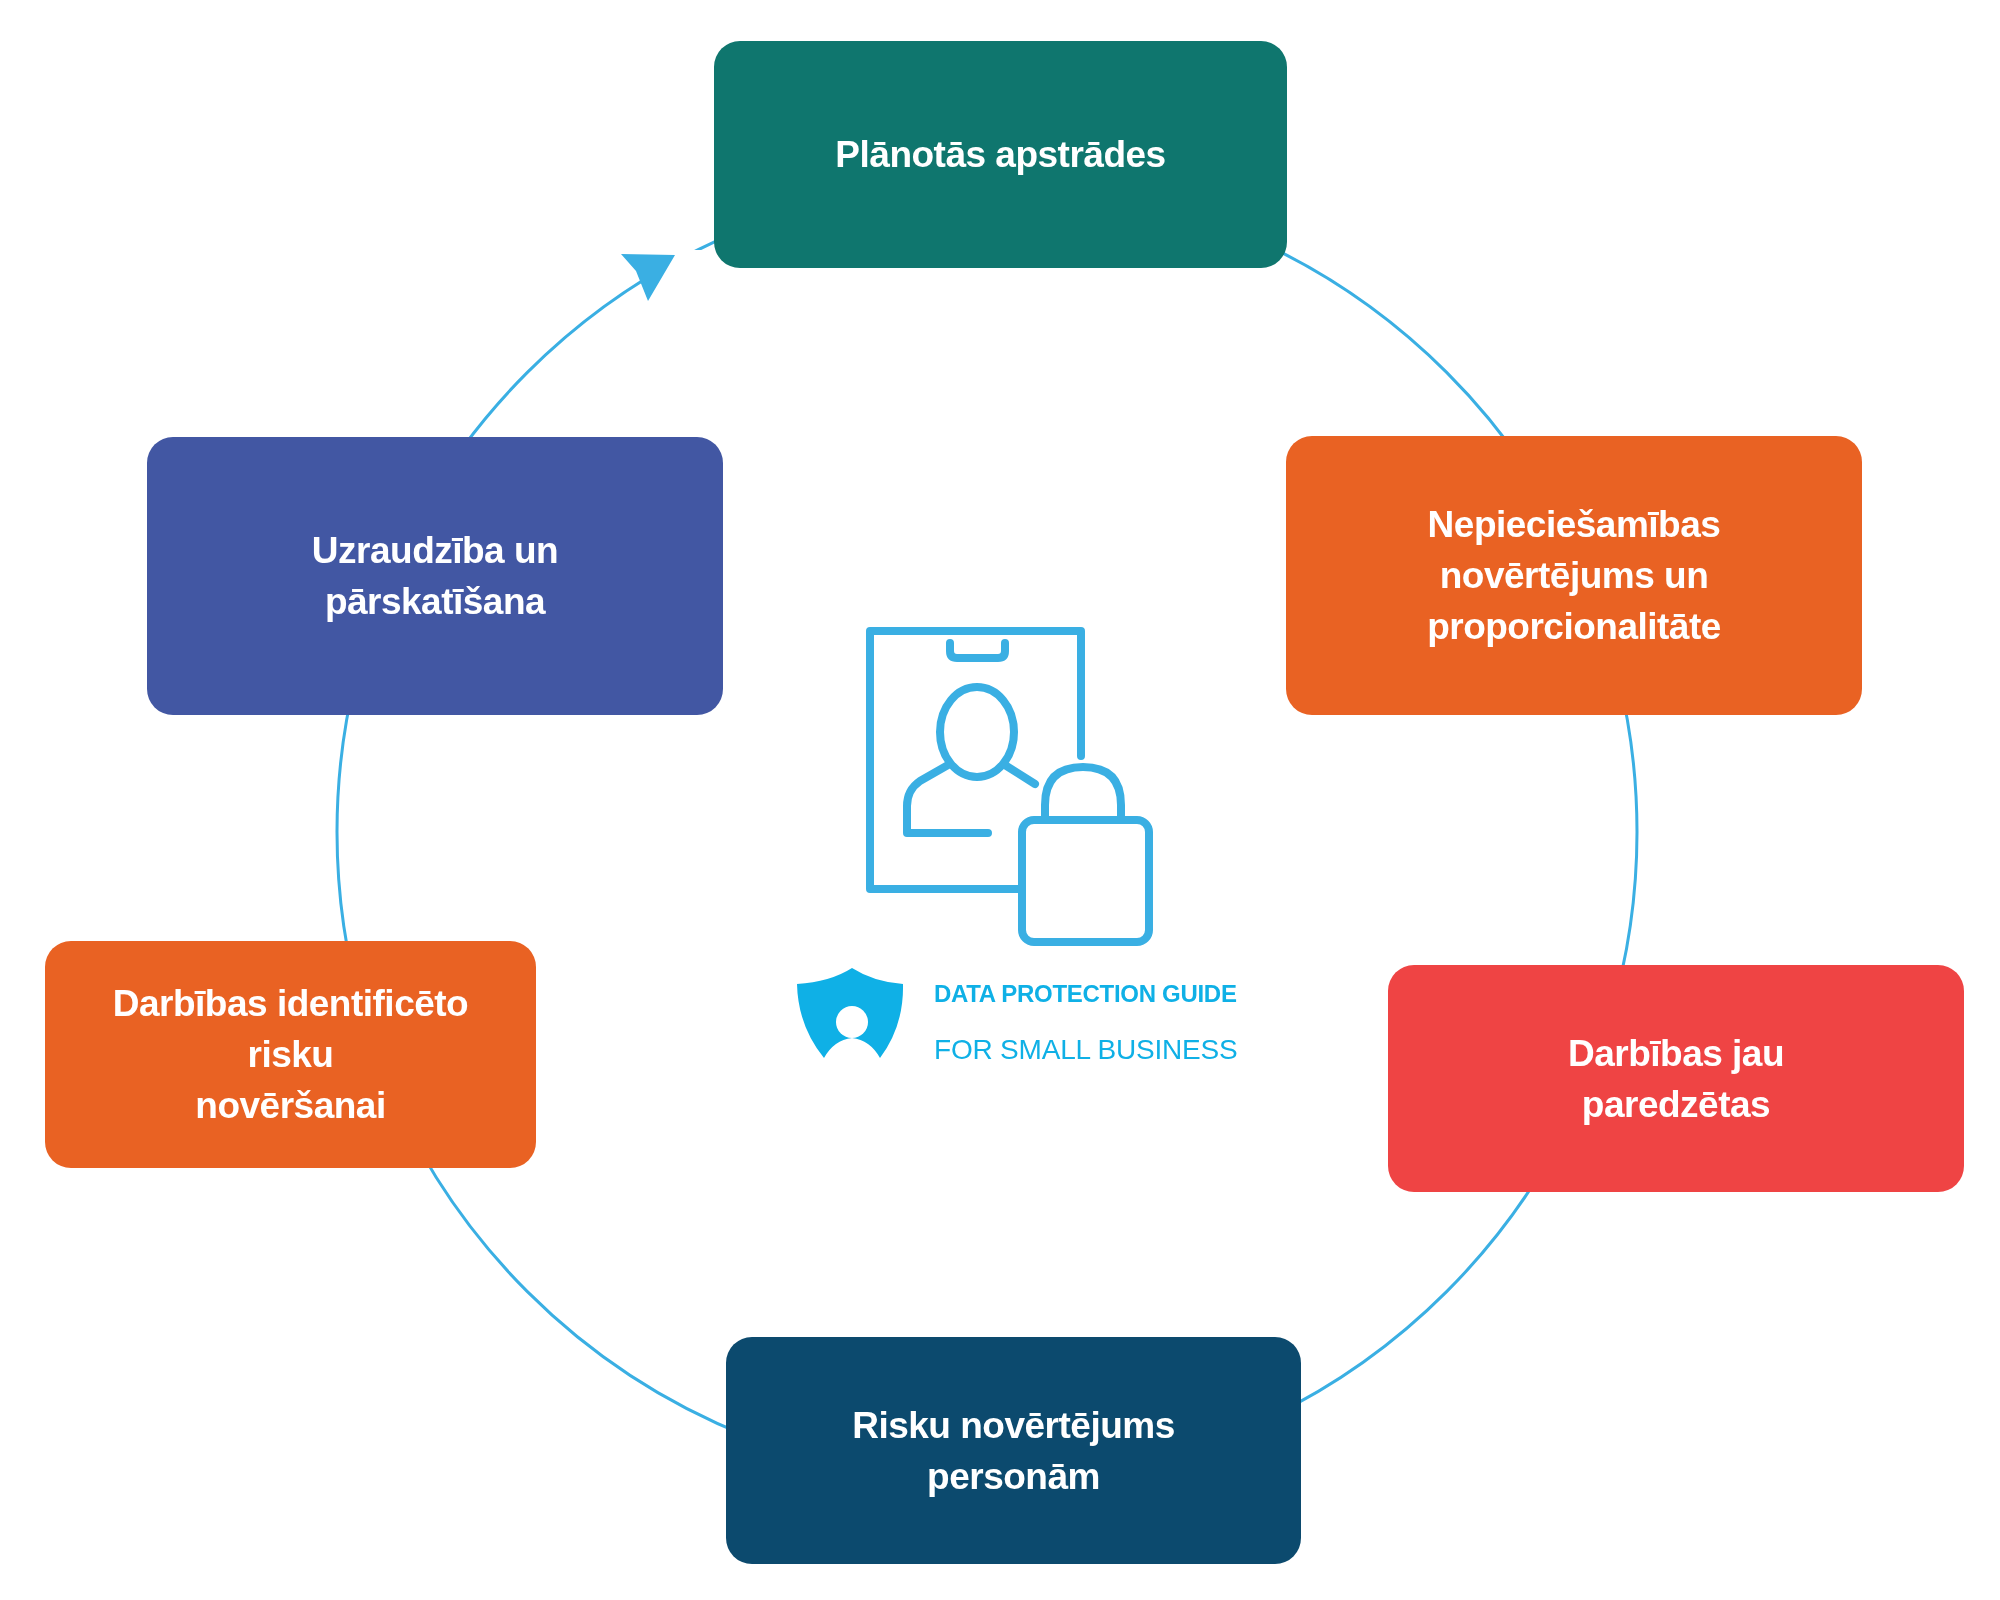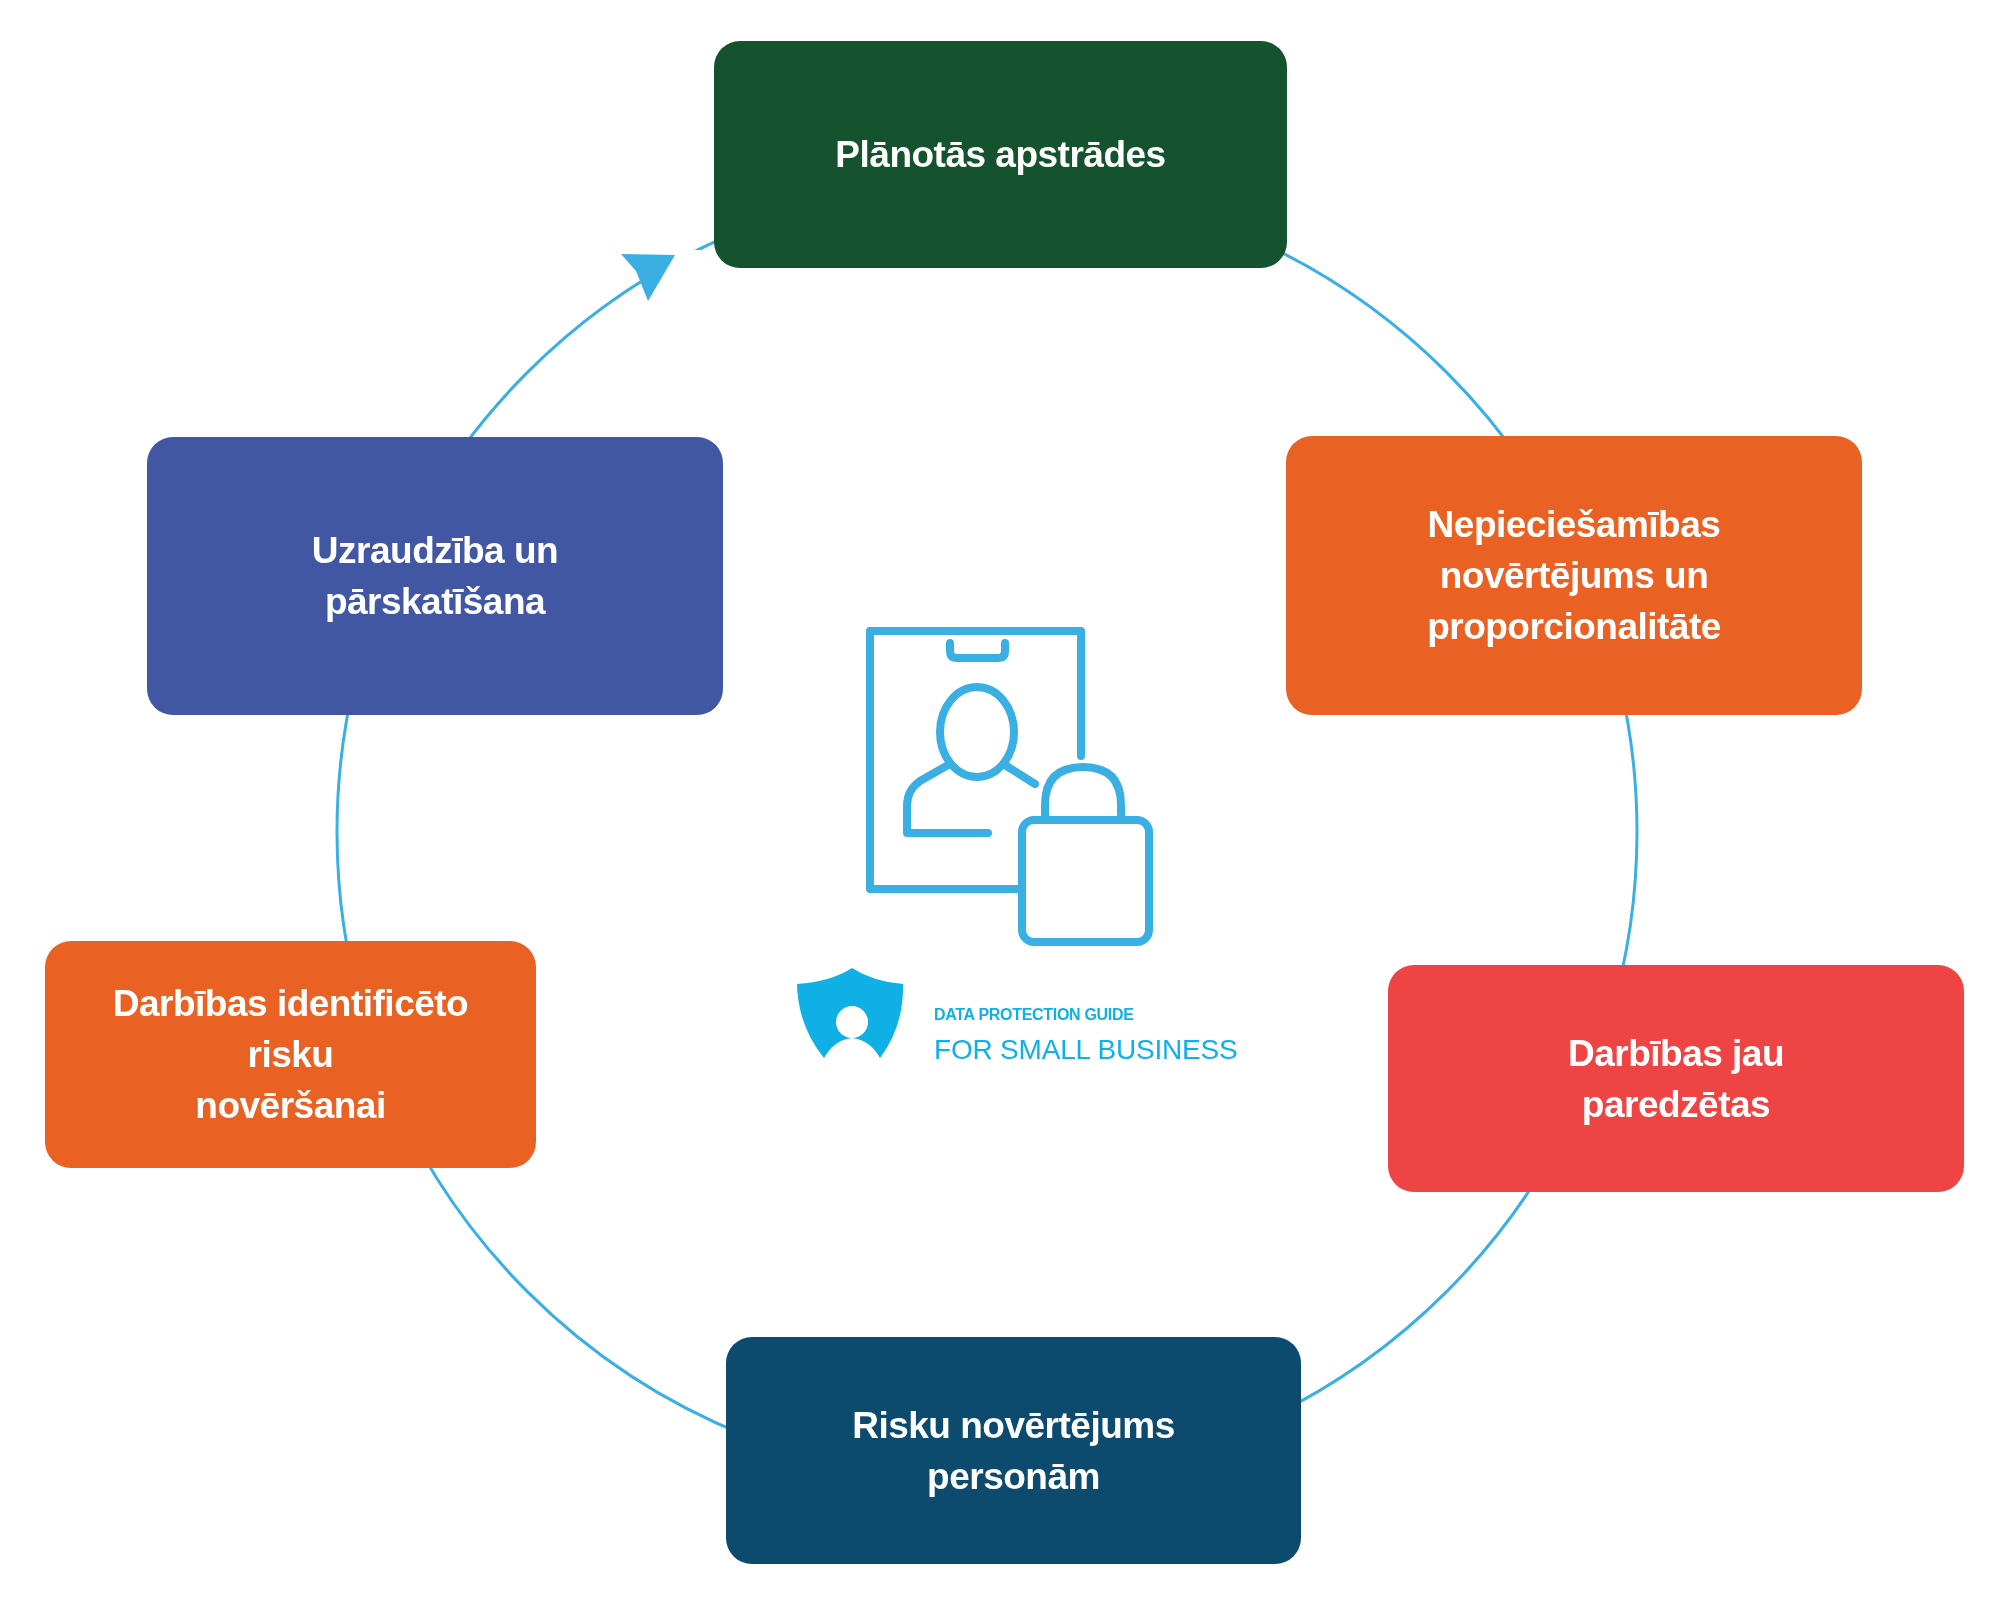--- a/index.html
+++ b/index.html
@@ -23,21 +23,21 @@
 
   #step-1 { left: 714px;  top: 41px;   width: 573px; height: 227px; }
   #step-2 { left: 1286px; top: 436px;  width: 576px; height: 279px; }
   #step-3 { left: 1388px; top: 941px;  width: 576px; height: 227px; }
   #step-4 { left: 726px;  top: 1337px; width: 575px; height: 227px; }
   #step-5 { left: 45px;   top: 941px;  width: 491px; height: 227px; }
   #step-6 { left: 147px;  top: 437px;  width: 576px; height: 278px; }
 
   .logo-text { position: absolute; left: 934px; color: #0fb0e6;
                font-family: "Liberation Sans", "DejaVu Sans", sans-serif; white-space: nowrap; }
-  #logo-title { top: 1006px; font-size: 16px; font-weight: bold; letter-spacing: -0.3px; }
+  #logo-title { top: 980px; font-size: 24px; font-weight: bold; letter-spacing: -0.3px; }
   #logo-subtitle { top: 1034px; font-size: 28px; letter-spacing: -0.2px; }
 </style>
 </head>
 <body>
 
 <svg id="cycle-svg" viewBox="0 0 2000 1600" xmlns="http://www.w3.org/2000/svg">
 
   <circle cx="987" cy="832" r="650" fill="none" stroke="#3aafe3" stroke-width="3"></circle>
 
   <path d="M 640 270 L 712 270 L 712 250 L 640 250 Z" fill="#ffffff"></path>
@@ -58,21 +58,21 @@
 
     <rect x="1022" y="820" width="127" height="122" rx="12" fill="#ffffff"></rect>
   </g>
 
   <g>
     <path d="M 797 984 Q 830 982 852 968 Q 874 982 903 984 Q 904 1026 880 1058 Q 870 1040 852 1038 Q 834 1040 824 1058 Q 798 1026 797 984 Z" fill="#0fb0e6"></path>
     <circle cx="852" cy="1022" r="16" fill="#ffffff"></circle>
   </g>
 </svg>
 
-<div class="step teal" id="step-1" style="background: #14532d;">
+<div class="step teal" id="step-1" style="background: #0f766e;">
   <div>
     <span>Plānotās apstrādes</span>
   </div>
 </div>
 
 <div class="step orange" id="step-2" style="background: rgb(233, 98, 35);">
   <div>
     <span>Nepieciešamības</span>
     <span>novērtējums un</span>
     <span>proporcionalitāte</span>

